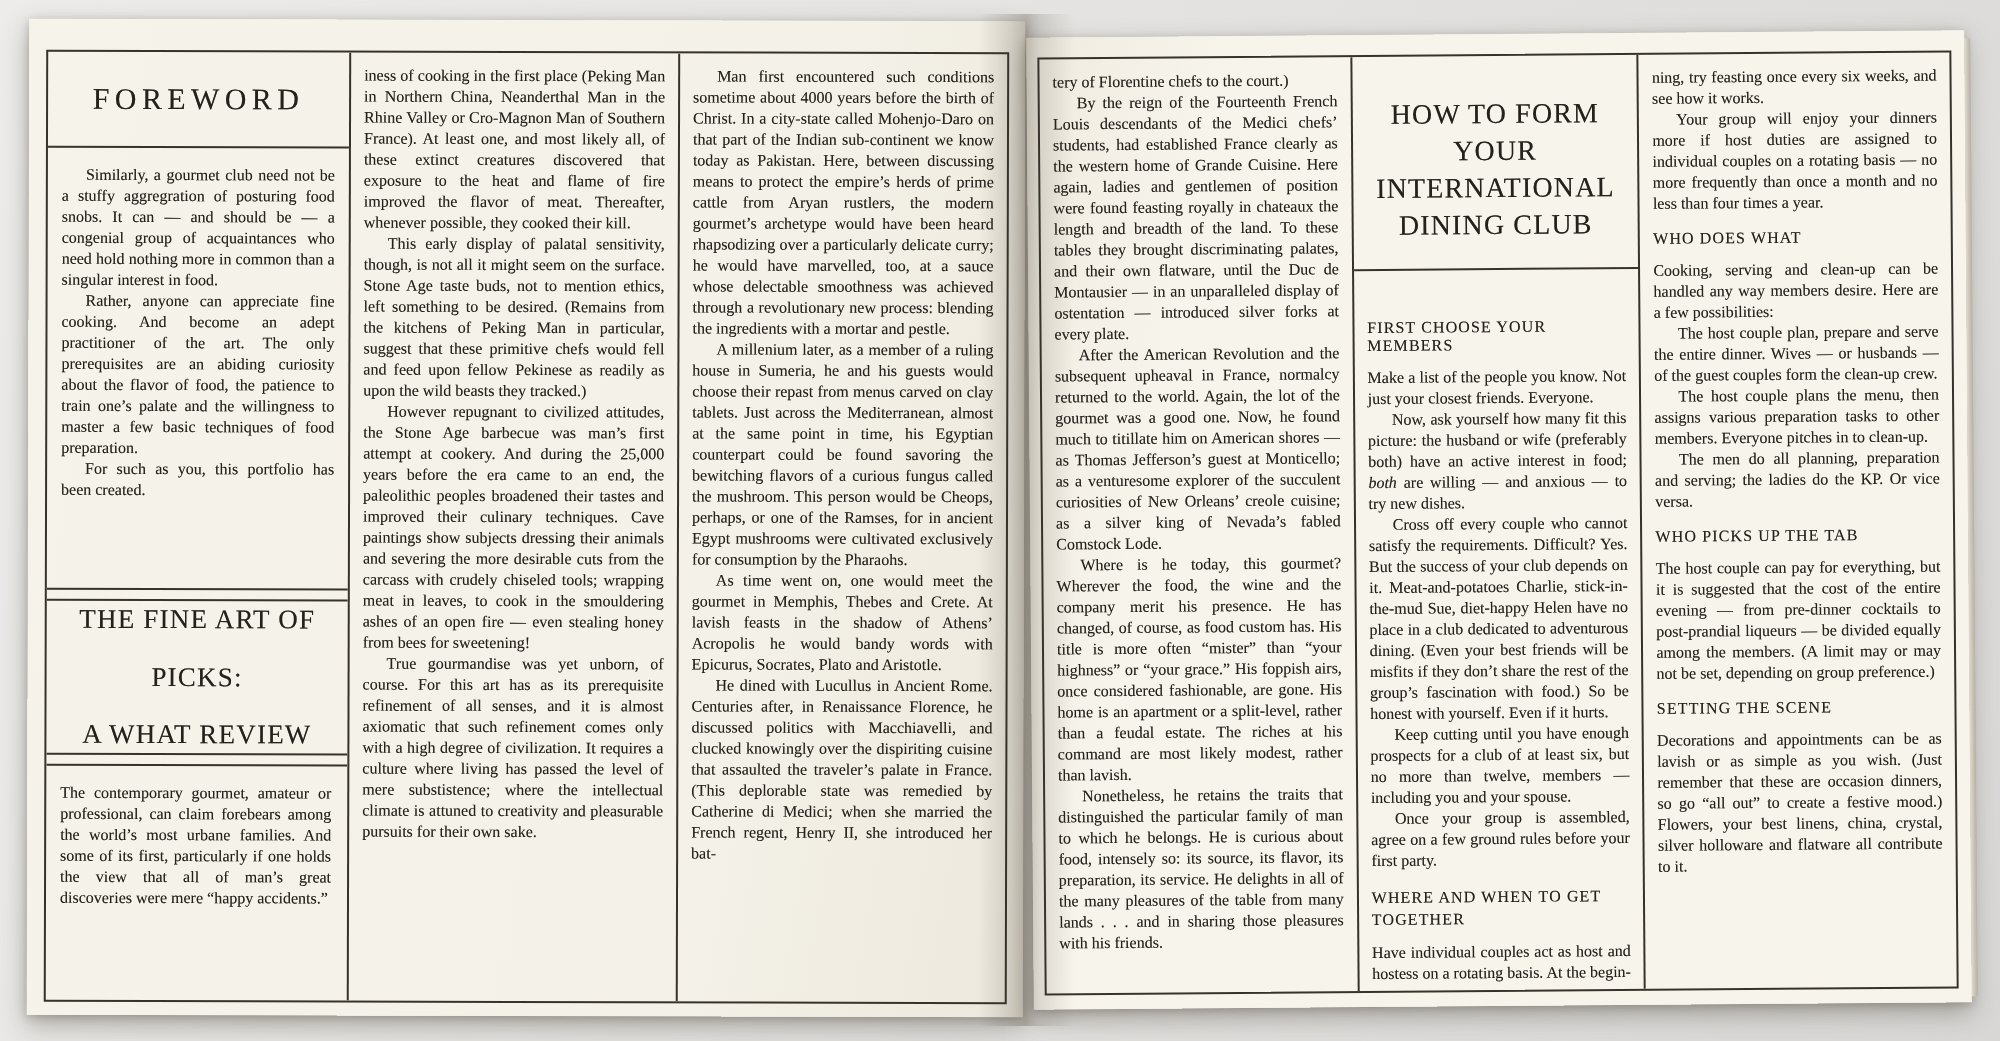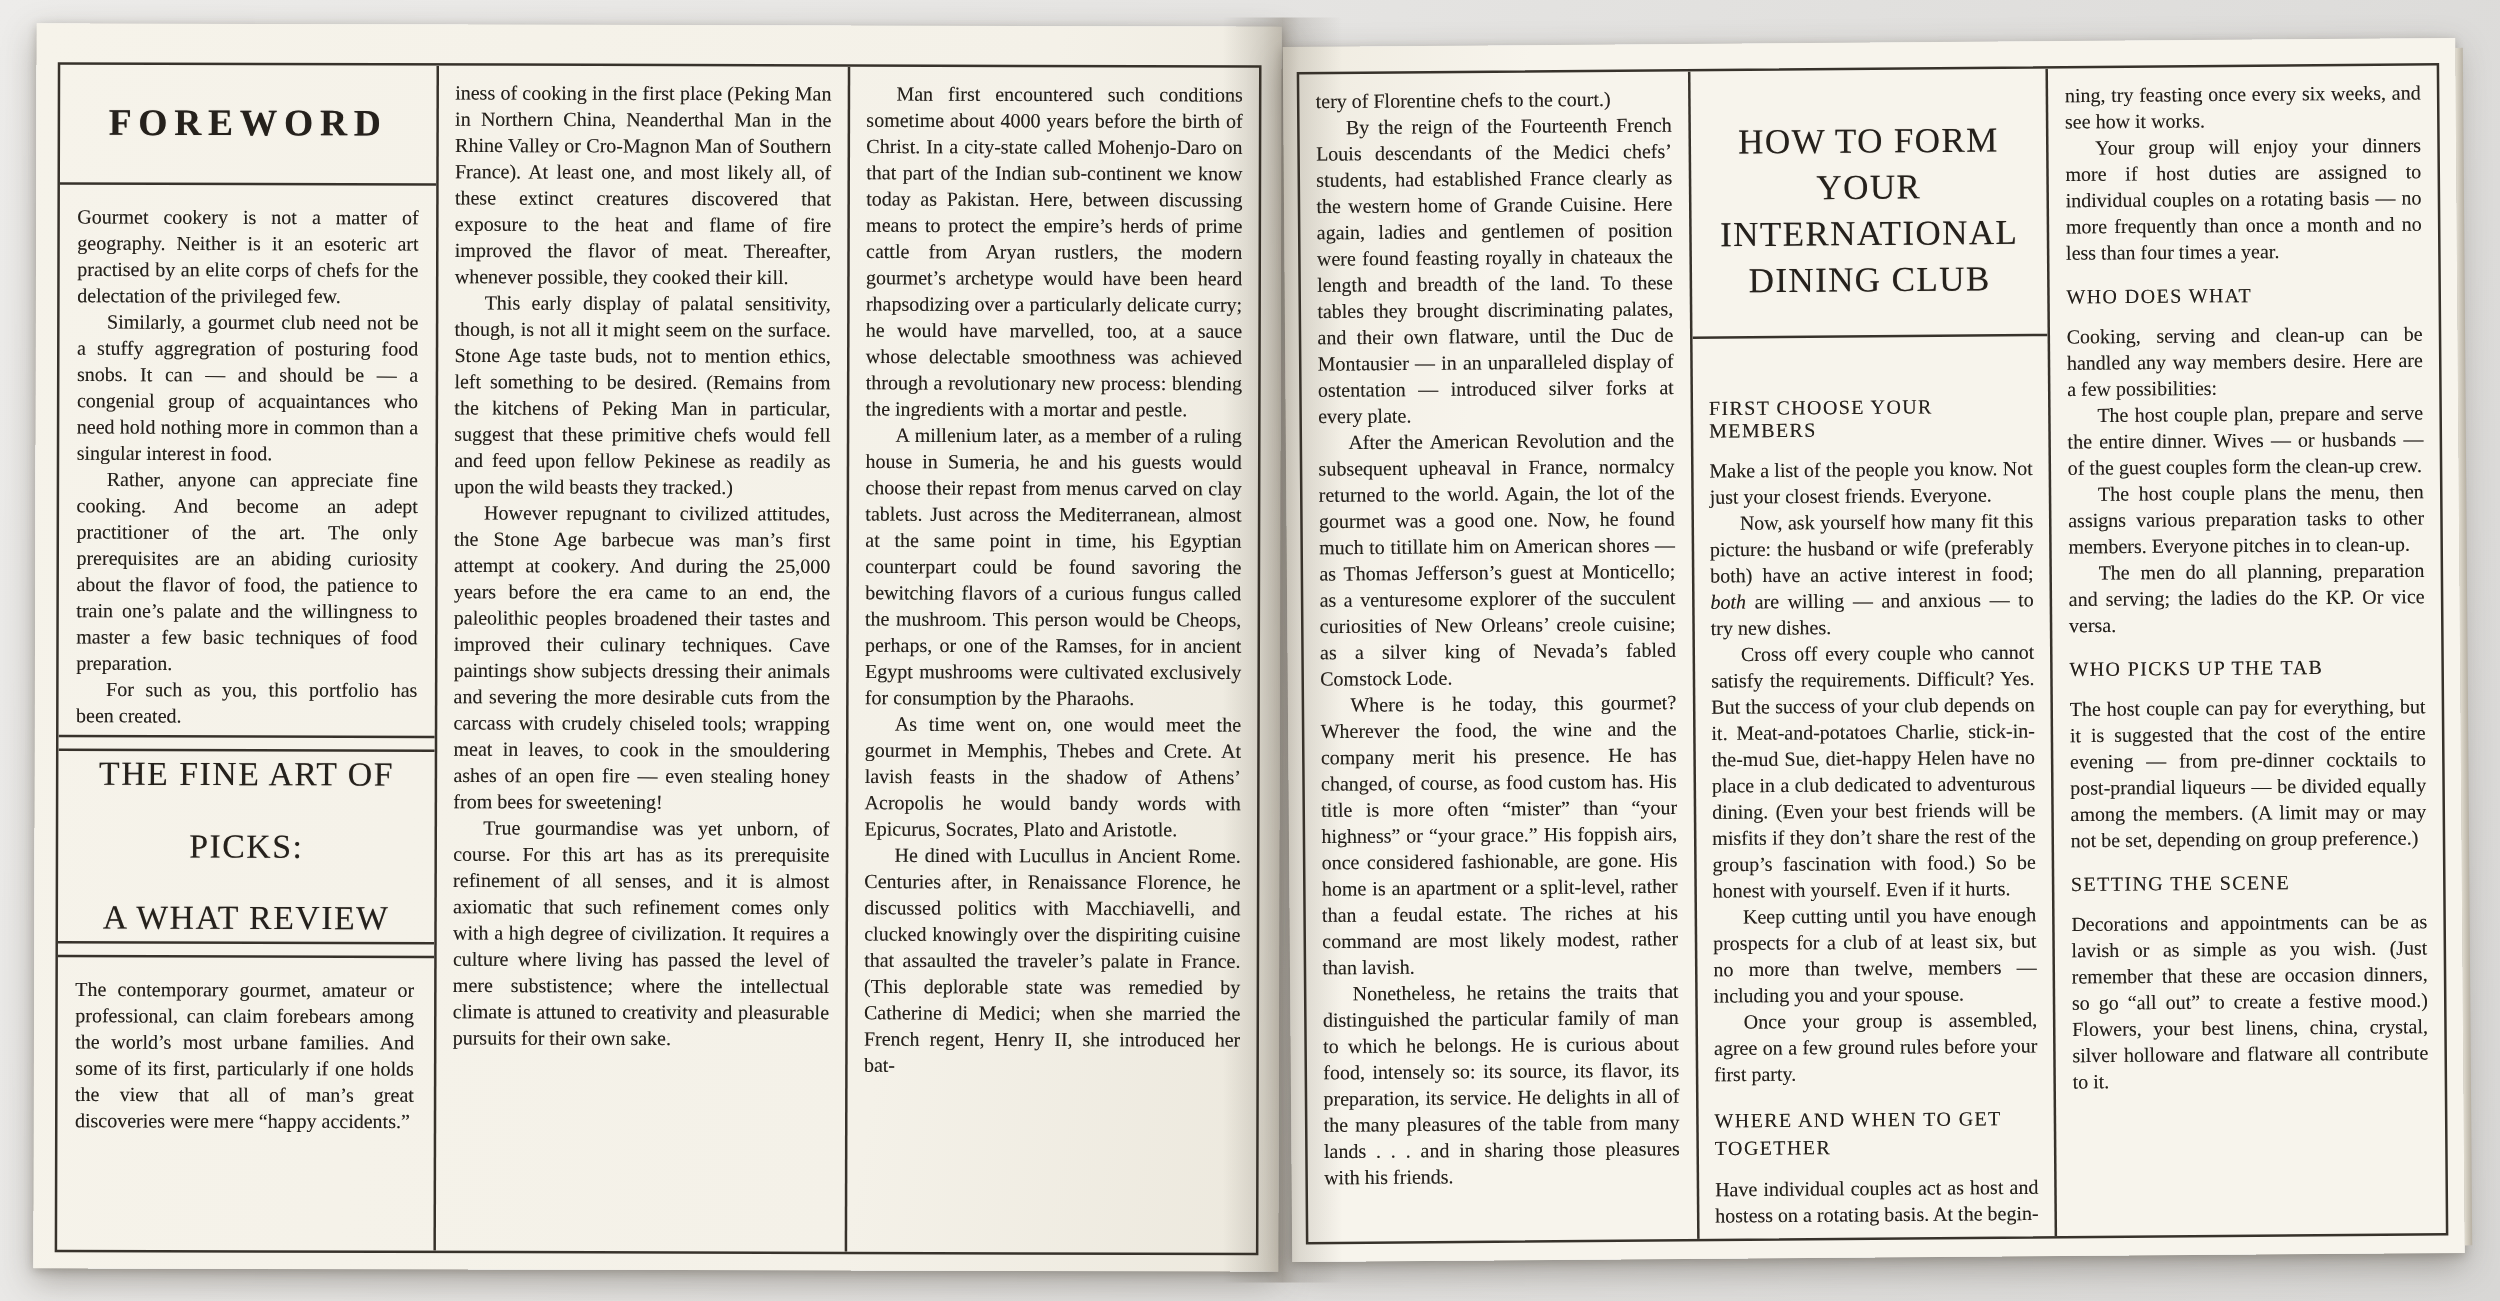--- a/index.html
+++ b/index.html
@@ -41,21 +41,21 @@
   }
   p.ind{text-indent:1.5em;}
   
   .col1{display:flex;flex-direction:column;padding:0;}
   .rule{border-top:2px solid #37322b;}
   .double-rule{height:9px;border-top:2px solid #37322b;border-bottom:2px solid #37322b;}
   .title-box{
     height:94px;display:flex;align-items:center;justify-content:center;
   }
   .foreword-title{
-    font-size:30px;font-weight:bold;letter-spacing:.18em;margin:0;
+    font-size:30px;font-weight:normal;letter-spacing:.18em;margin:0;
     text-shadow:0 0 .6px rgba(45,38,30,.5);
   }
   .body-box1{height:424px;padding:16px 14px 0 14px;}
   .title-box2{
     height:152px;display:flex;flex-direction:column;align-items:center;justify-content:center;
     font-size:27px;line-height:1.28;letter-spacing:.045em;text-align:center;
     text-shadow:0 0 .6px rgba(45,38,30,.5);
     gap:23px;
   }
   .body-box2{flex:1;padding:16px 16px 0 14px;font-family:Liberation Serif, serif;}
@@ -90,21 +90,20 @@
 
   <div class="page page-left">
     <div class="frame">
 
       <div class="col col1">
         <div class="title-box">
           <h1 class="foreword-title">FOREWORD</h1>
         </div>
         <div class="rule"></div>
         <div class="body-box1">
-          <p>Gourmet cookery is not a matter of geography. Neither is it an esoteric art practised by an elite corps of chefs for the delectation of the privileged few.</p>
           <p class="ind">Similarly, a gourmet club need not be a stuffy aggregration of posturing food snobs. It can — and should be — a congenial group of acquaintances who need hold nothing more in common than a singular interest in food.</p>
           <p class="ind">Rather, anyone can appreciate fine cooking. And become an adept practitioner of the art. The only prerequisites are an abiding curiosity about the flavor of food, the patience to train one’s palate and the willingness to master a few basic techniques of food preparation.</p>
           <p class="ind">For such as you, this portfolio has been created.</p>
         </div>
         <div class="double-rule"></div>
         <div class="title-box2">
           <div>THE FINE ART OF</div>
           <div>PICKS:</div>
           <div>A WHAT REVIEW</div>
         </div>

